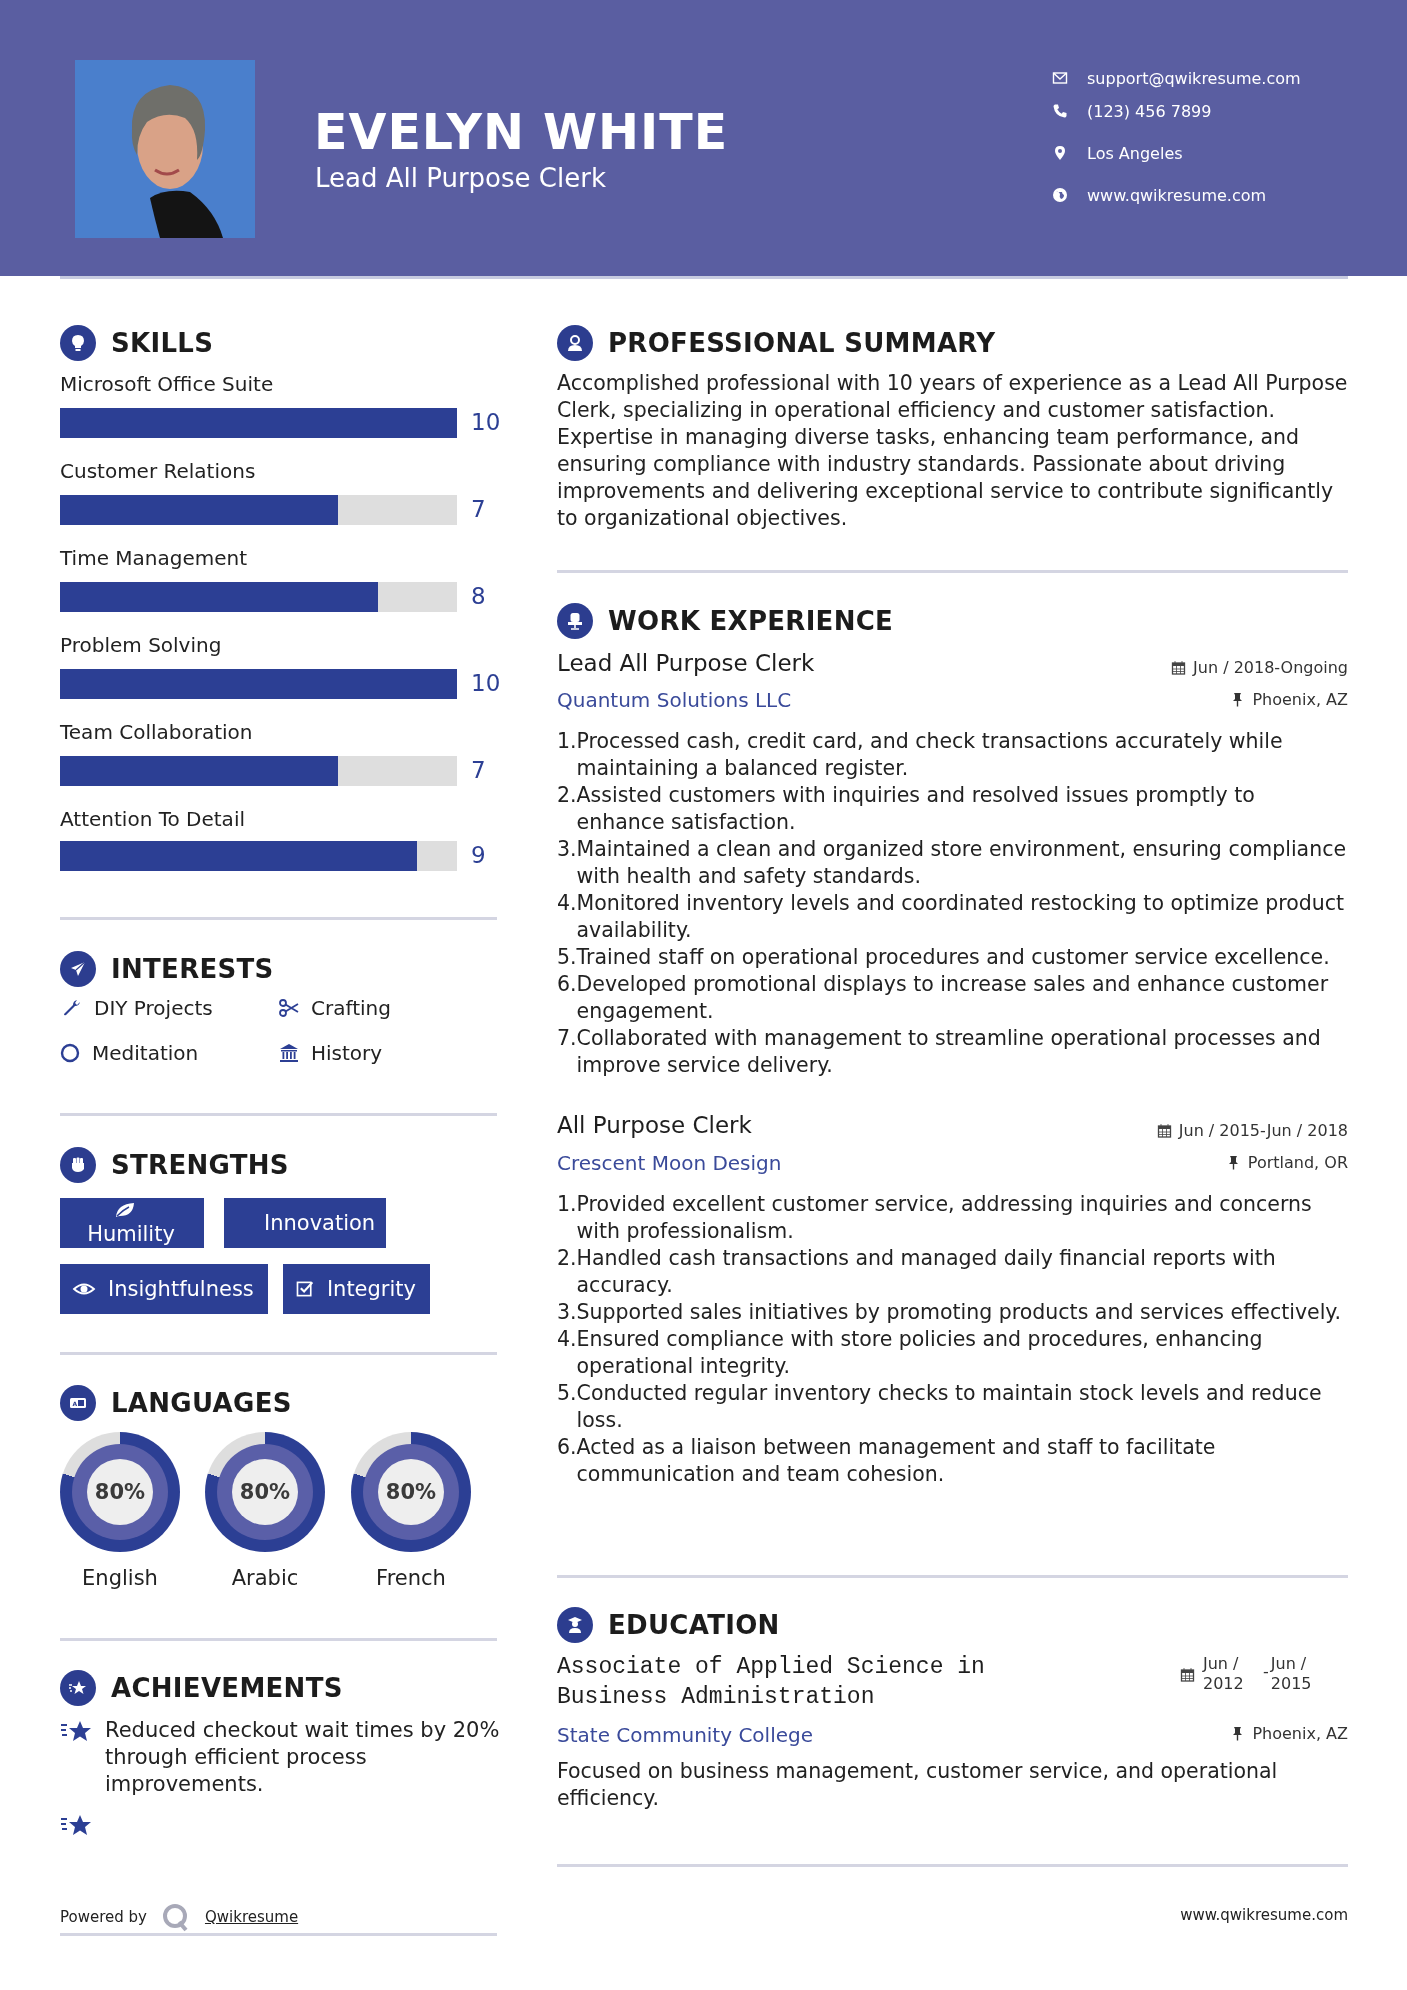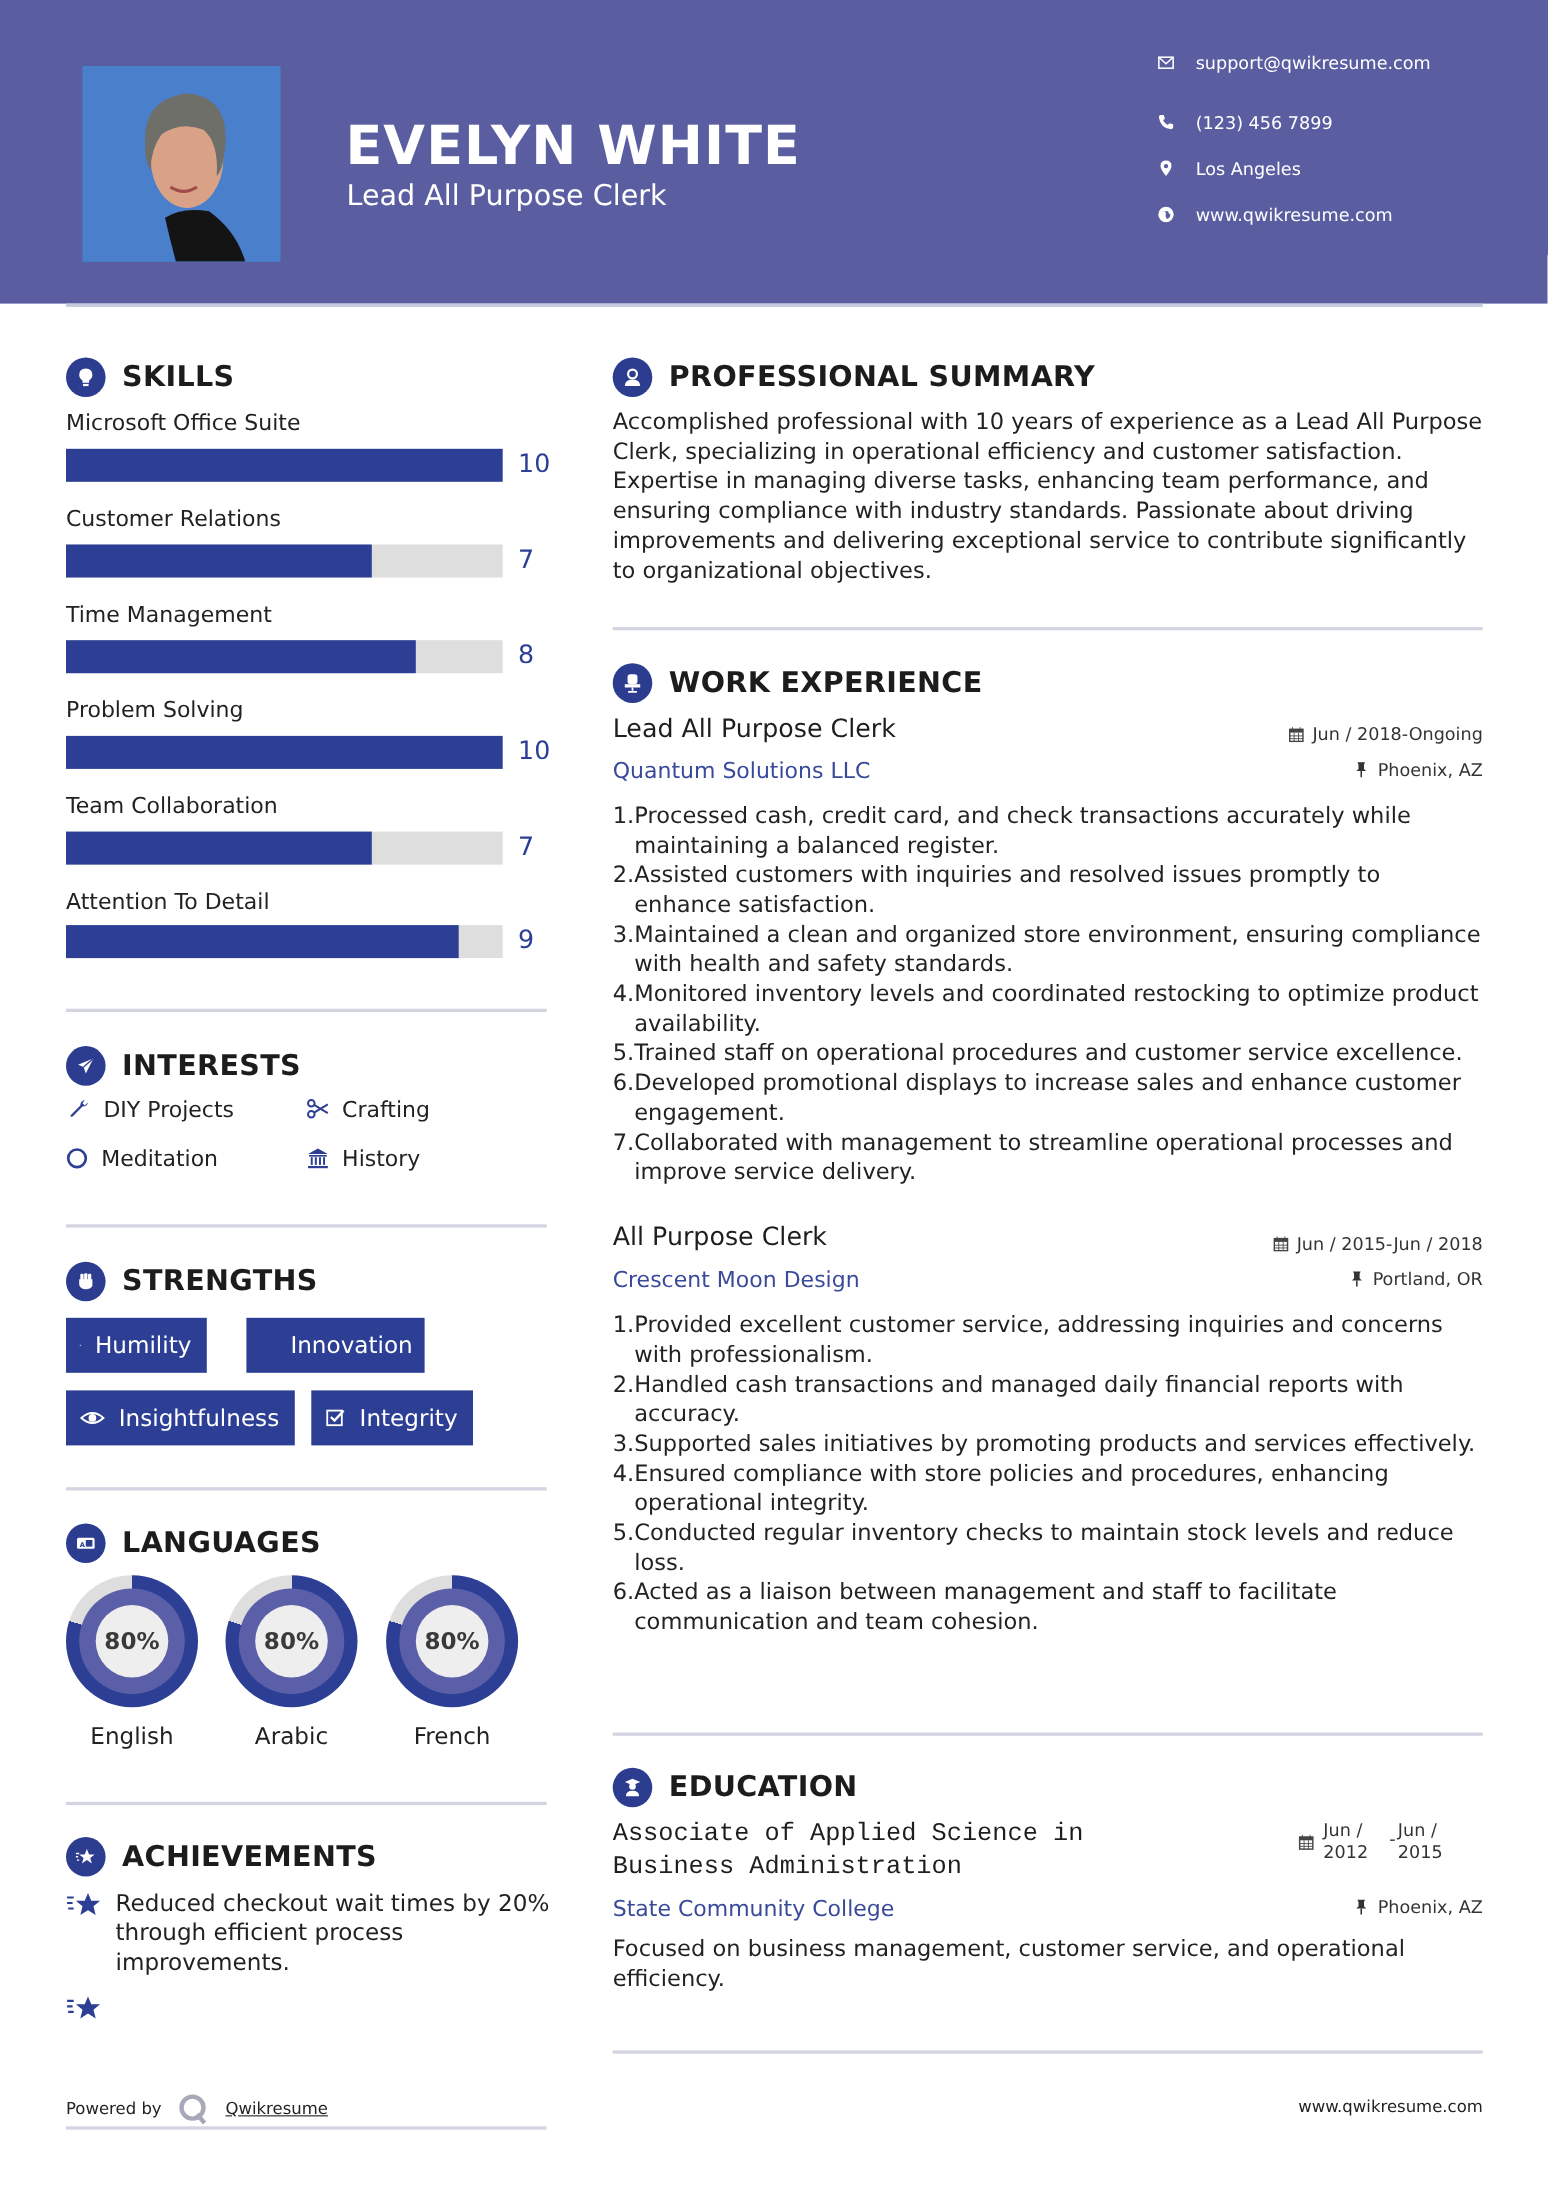--- a/index.html
+++ b/index.html
@@ -87,21 +87,21 @@
     <path d="M75 138 Q90 128 115 132 Q140 150 148 178 L85 178 Q80 160 75 138 Z" fill="#141414"></path>
     <ellipse cx="95" cy="85" rx="33" ry="44" fill="#d9a287"></ellipse>
     <path d="M57 70 Q55 30 95 25 Q132 28 130 70 Q128 95 122 100 Q124 70 110 58 Q90 50 72 62 Q62 75 62 95 Q56 85 57 70 Z" fill="#6f6f6a"></path>
     <path d="M80 110 Q92 118 104 110" stroke="#a24a4a" stroke-width="3" fill="none"></path>
   </svg>
 </div>
 
 <div class="name">EVELYN WHITE</div>
 <div class="title">Lead All Purpose Clerk</div>
 
-<div class="contact" style="top:45px;">
+<div class="contact" style="top:66px;">
   <span class="ci">
     <svg viewBox="0 0 16 16">
         <rect x="1.5" y="3" width="13" height="10" fill="none" stroke="#fff" stroke-width="1.4"></rect>
         <path d="M1.5 3 L8 9 L14.5 3" fill="none" stroke="#fff" stroke-width="1.4"></path>
       </svg>
   </span>
   <span>support@qwikresume.com</span>
 </div>
 <div class="contact" style="top:99px;">
   <span class="ci">
@@ -236,21 +236,21 @@
     <svg viewBox="0 0 22 22">
         <rect x="6" y="4" width="3" height="6" rx="1" fill="#fff"></rect>
         <rect x="9.5" y="3.5" width="3" height="6.5" rx="1" fill="#fff"></rect>
         <rect x="13" y="4" width="3" height="6" rx="1" fill="#fff"></rect>
         <path d="M5 9 L17 9 L17 15 Q15 18 11 18 Q6 18 5 14 Z" fill="#fff"></path>
       </svg>
   </span>
   <span class="sec-title">STRENGTHS</span>
 </div>
 
-<div class="chip" style="left:60px; top:1198px; width:128px;">
+<div class="chip" style="left:60px; top:1198px; width:144px;flex-direction:column;">
   <svg viewBox="0 0 24 24">
       <path d="M3 19 Q4 6 21 5 Q20 18 7 18 Q5 18 3 19 Z" fill="#fff"></path>
       <path d="M4 18 Q10 12 16 9" stroke="#2c3f94" stroke-width="1.4" fill="none"></path>
     </svg>
   <span>Humility</span>
 </div>
 <div class="chip" style="left:224px; top:1198px; width:162px;gap:16px;">
   <svg viewBox="0 0 24 24">
       <path d="M12 3 Q18 3 18 9 Q18 12 15 14 L15 17 L9 17 L9 14 Q6 12 6 9 Q6 3 12 3 Z" fill="none" stroke="#fff" stroke-width="1.8"></path>
       <rect x="9.5" y="18.5" width="5" height="2" fill="#fff"></rect>

